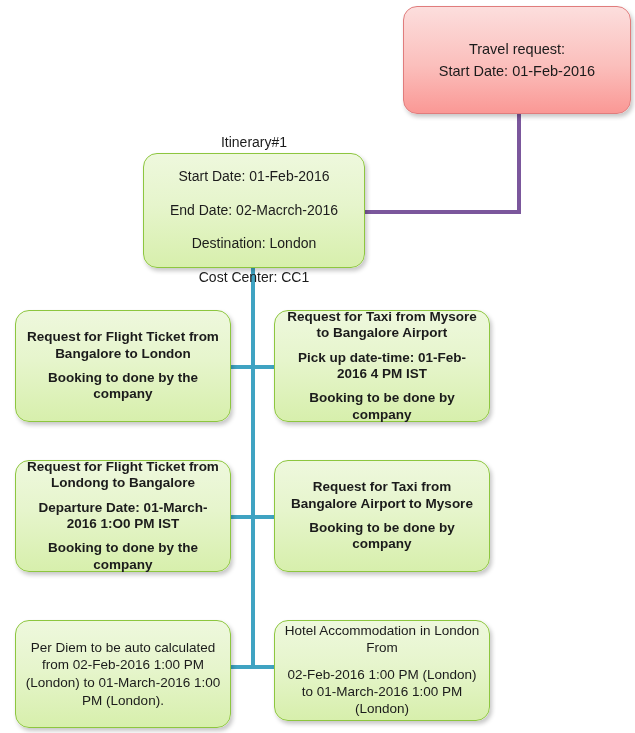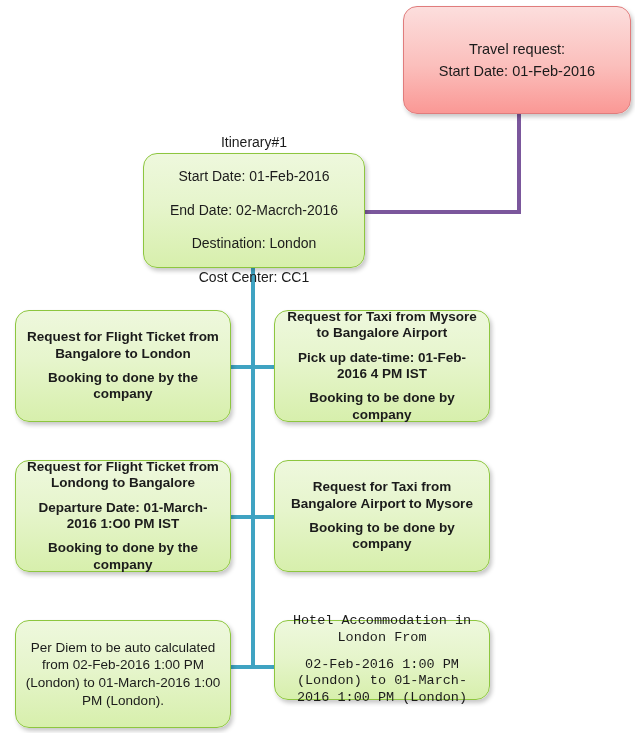--- a/index.html
+++ b/index.html
@@ -81,22 +81,22 @@
 
   #flight-out { left: 15px;  top: 310px; }
   #taxi-out   { left: 274px; top: 310px; align-items: flex-end; }
   #flight-ret { left: 15px;  top: 460px; }
   #taxi-ret   { left: 274px; top: 460px; }
 
   #per-diem   { left: 15px;  top: 620px; width: 216px; height: 108px;
                 font-size: 13.5px; padding: 4px 8px; align-items: center; }
   #per-diem .para { line-height: 1.3; }
 
-  #hotel      { left: 274px; top: 620px; width: 216px; height: 80px;
-                font-size: 13.5px; padding: 4px 8px; font-family: Liberation Mono, monospace; }
+  #hotel      { left: 274px; top: 620px; width: 216px; height: 101px;
+                font-size: 13.5px; padding: 4px 8px; }
   #hotel .para { margin: 5px 0; line-height: 1.25; }
 </style>
 </head>
 <body>
 
 <div id="canvas">
 
   <div class="line line-purple" style="left:517px; top:114px; width:4px; height:100px;"></div>
   <div class="line line-purple" style="left:365px; top:210px; width:156px; height:4px;"></div>
 

